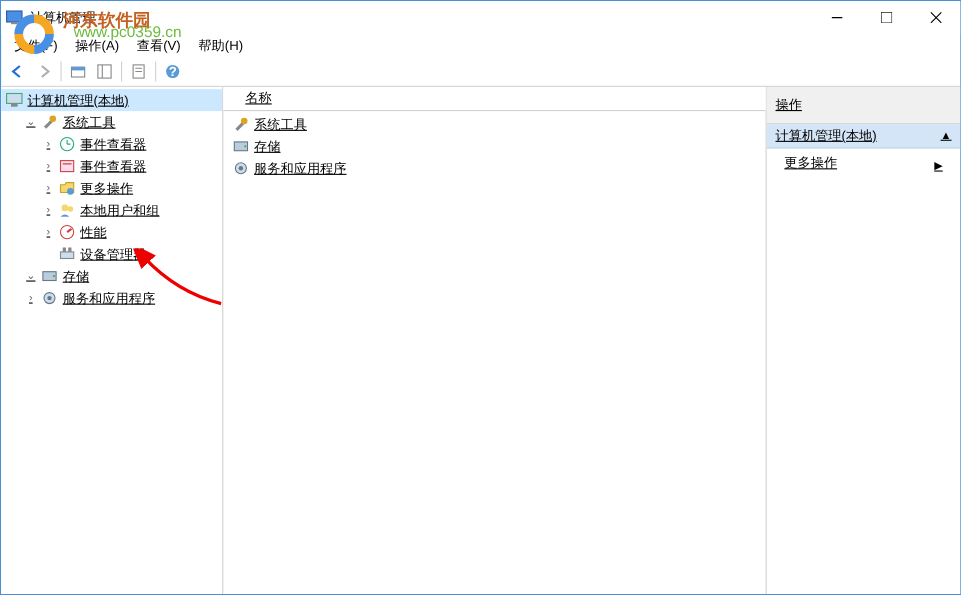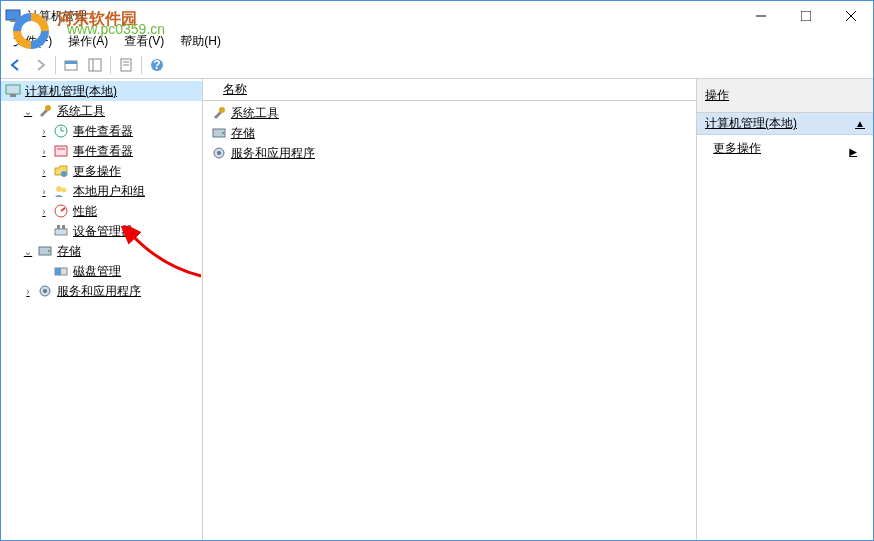--- a/index.html
+++ b/index.html
@@ -228,30 +228,20 @@
         <span class="expander">⌄</span>
         <span class="node-icon">
             <svg width="16" height="16">
               <rect x="2" y="4" width="12" height="8" fill="#bcd" stroke="#678"></rect>
               <circle cx="12" cy="8" r="1" fill="#4a4"></circle>
             </svg>
           </span>
         <span class="node-label">存储</span>
       </div>
 
-      <div class="tree-node indent-2">
-        <span class="expander"></span>
-        <span class="node-icon">
-            <svg width="16" height="16">
-              <rect x="2" y="5" width="12" height="7" fill="#ddd" stroke="#888"></rect>
-              <rect x="2" y="5" width="6" height="7" fill="#5b9bd5"></rect>
-            </svg>
-          </span>
-        <span class="node-label">磁盘管理</span>
-      </div>
 
       <div class="tree-node indent-1">
         <span class="expander">›</span>
         <span class="node-icon">
             <svg width="16" height="16">
               <circle cx="8" cy="8" r="5" fill="#cde" stroke="#678"></circle>
               <circle cx="8" cy="8" r="2" fill="#678"></circle>
             </svg>
           </span>
         <span class="node-label">服务和应用程序</span>

